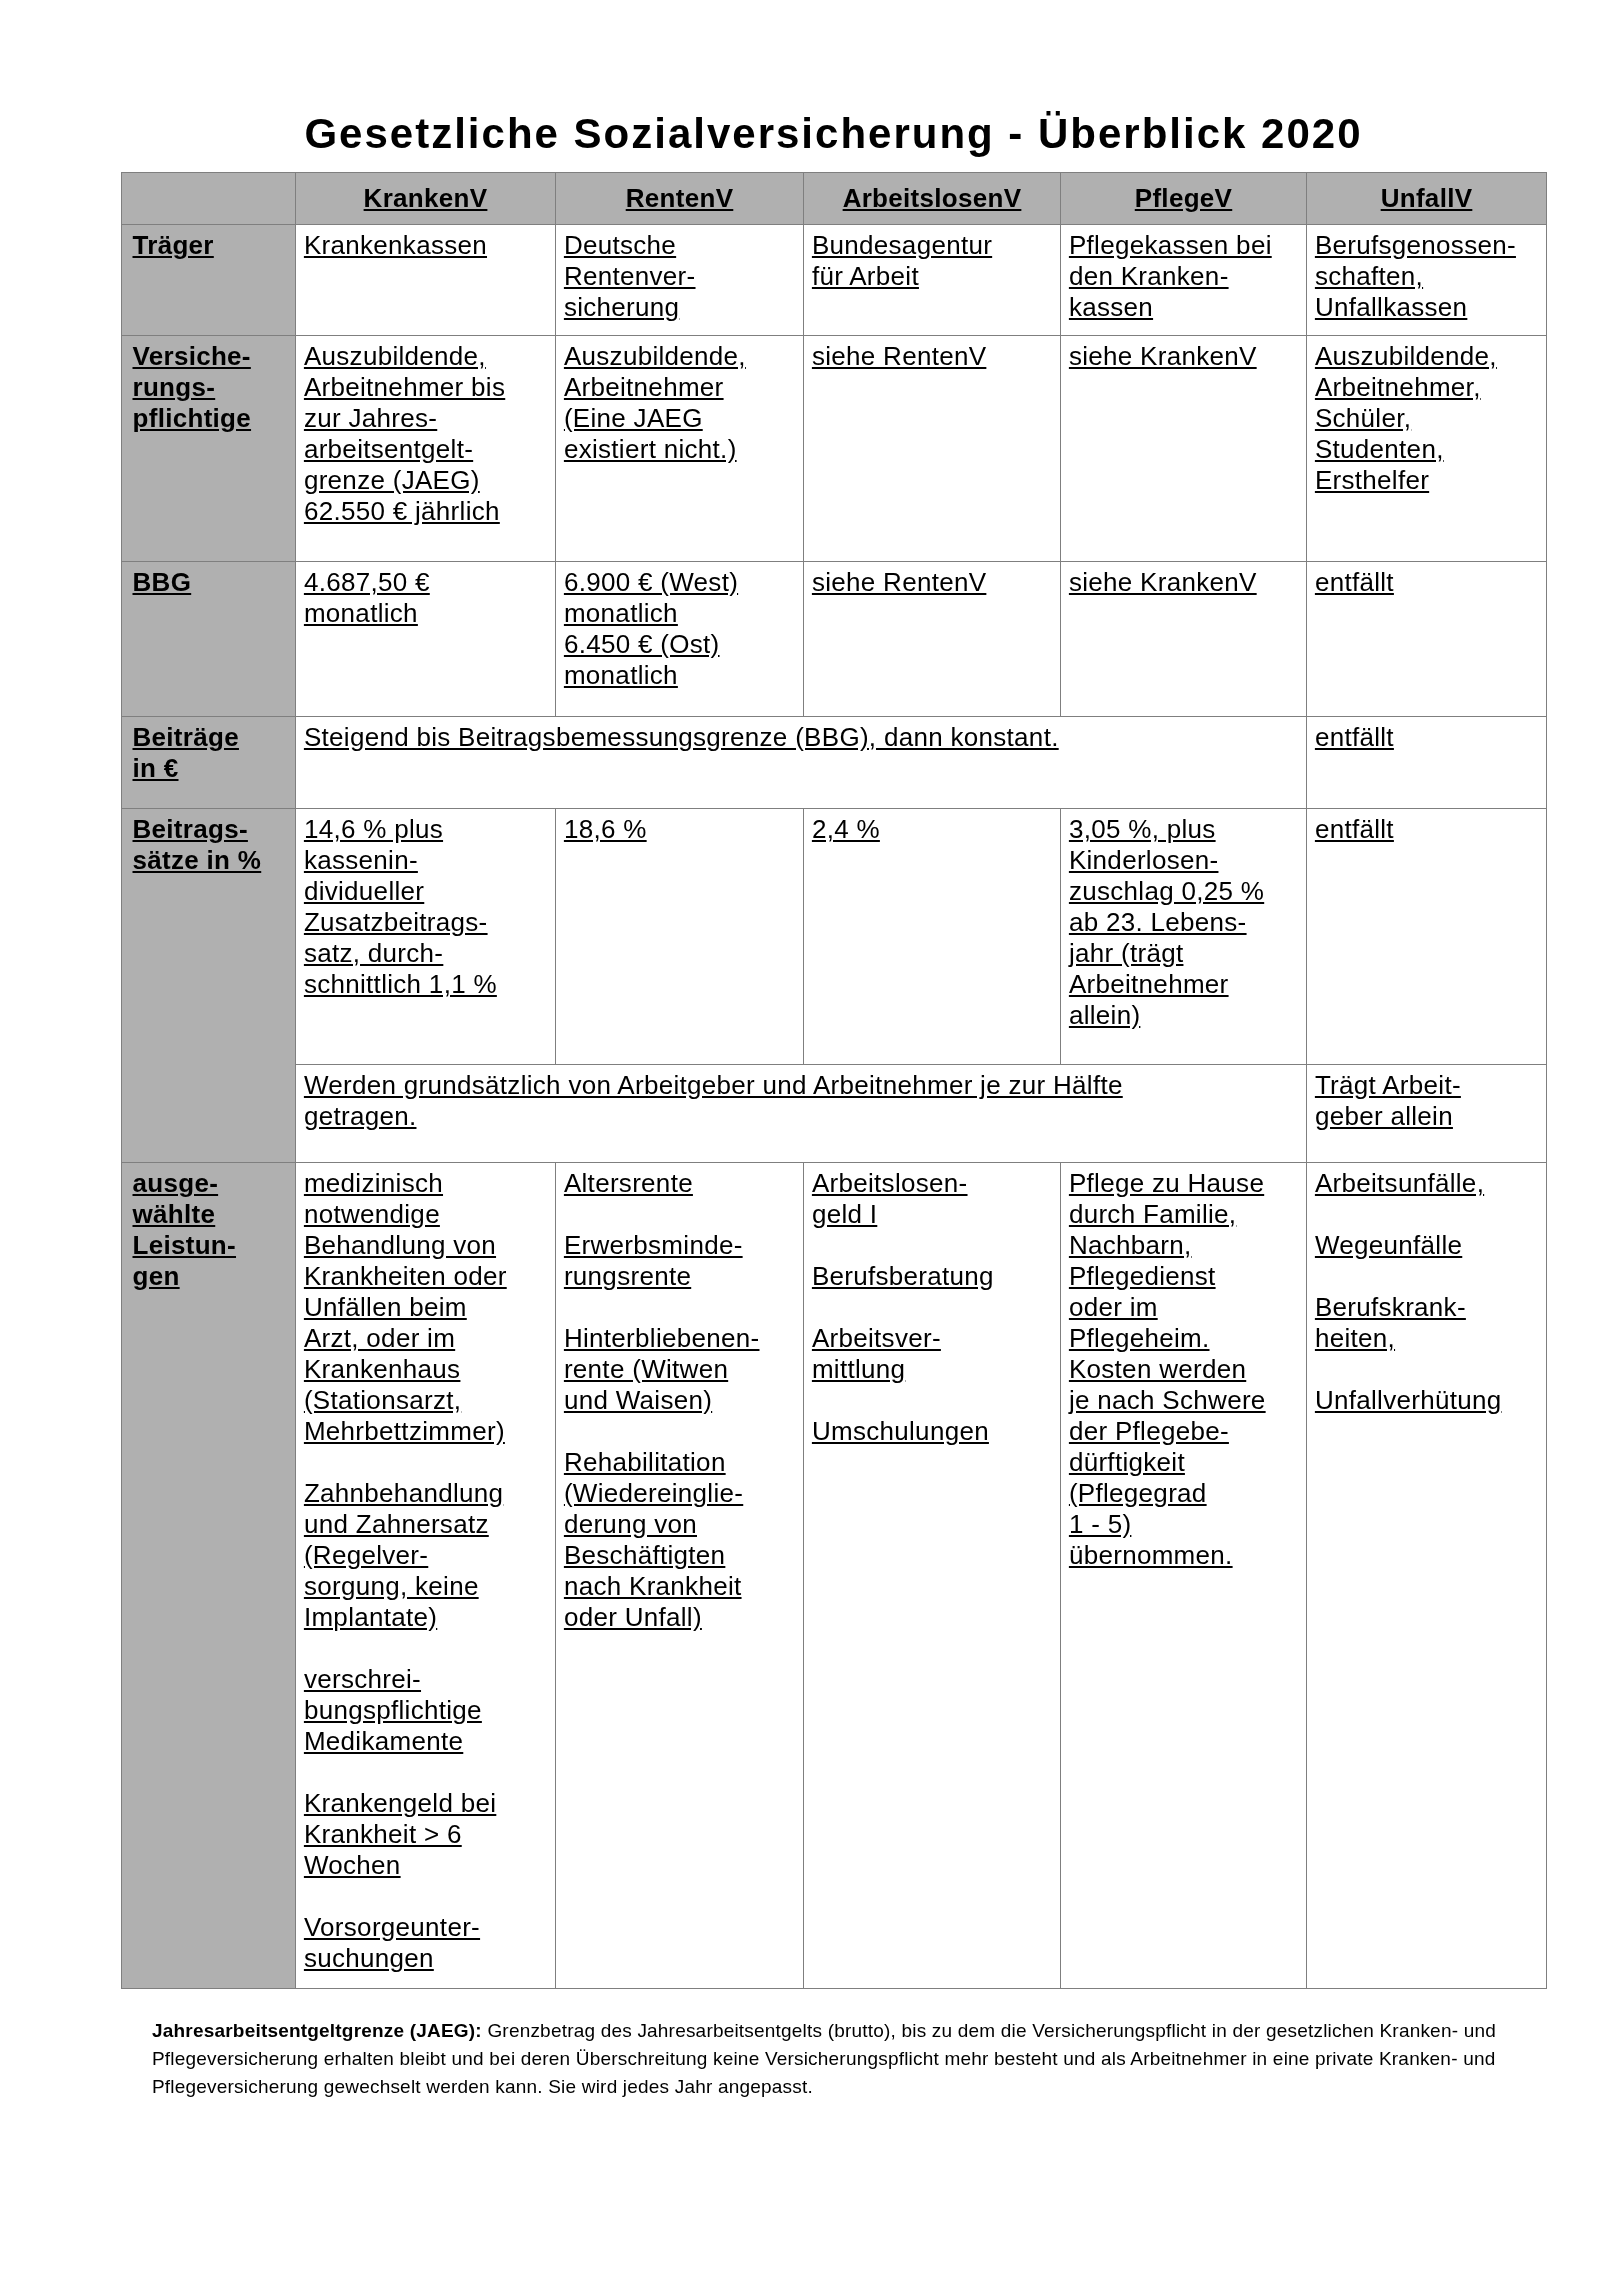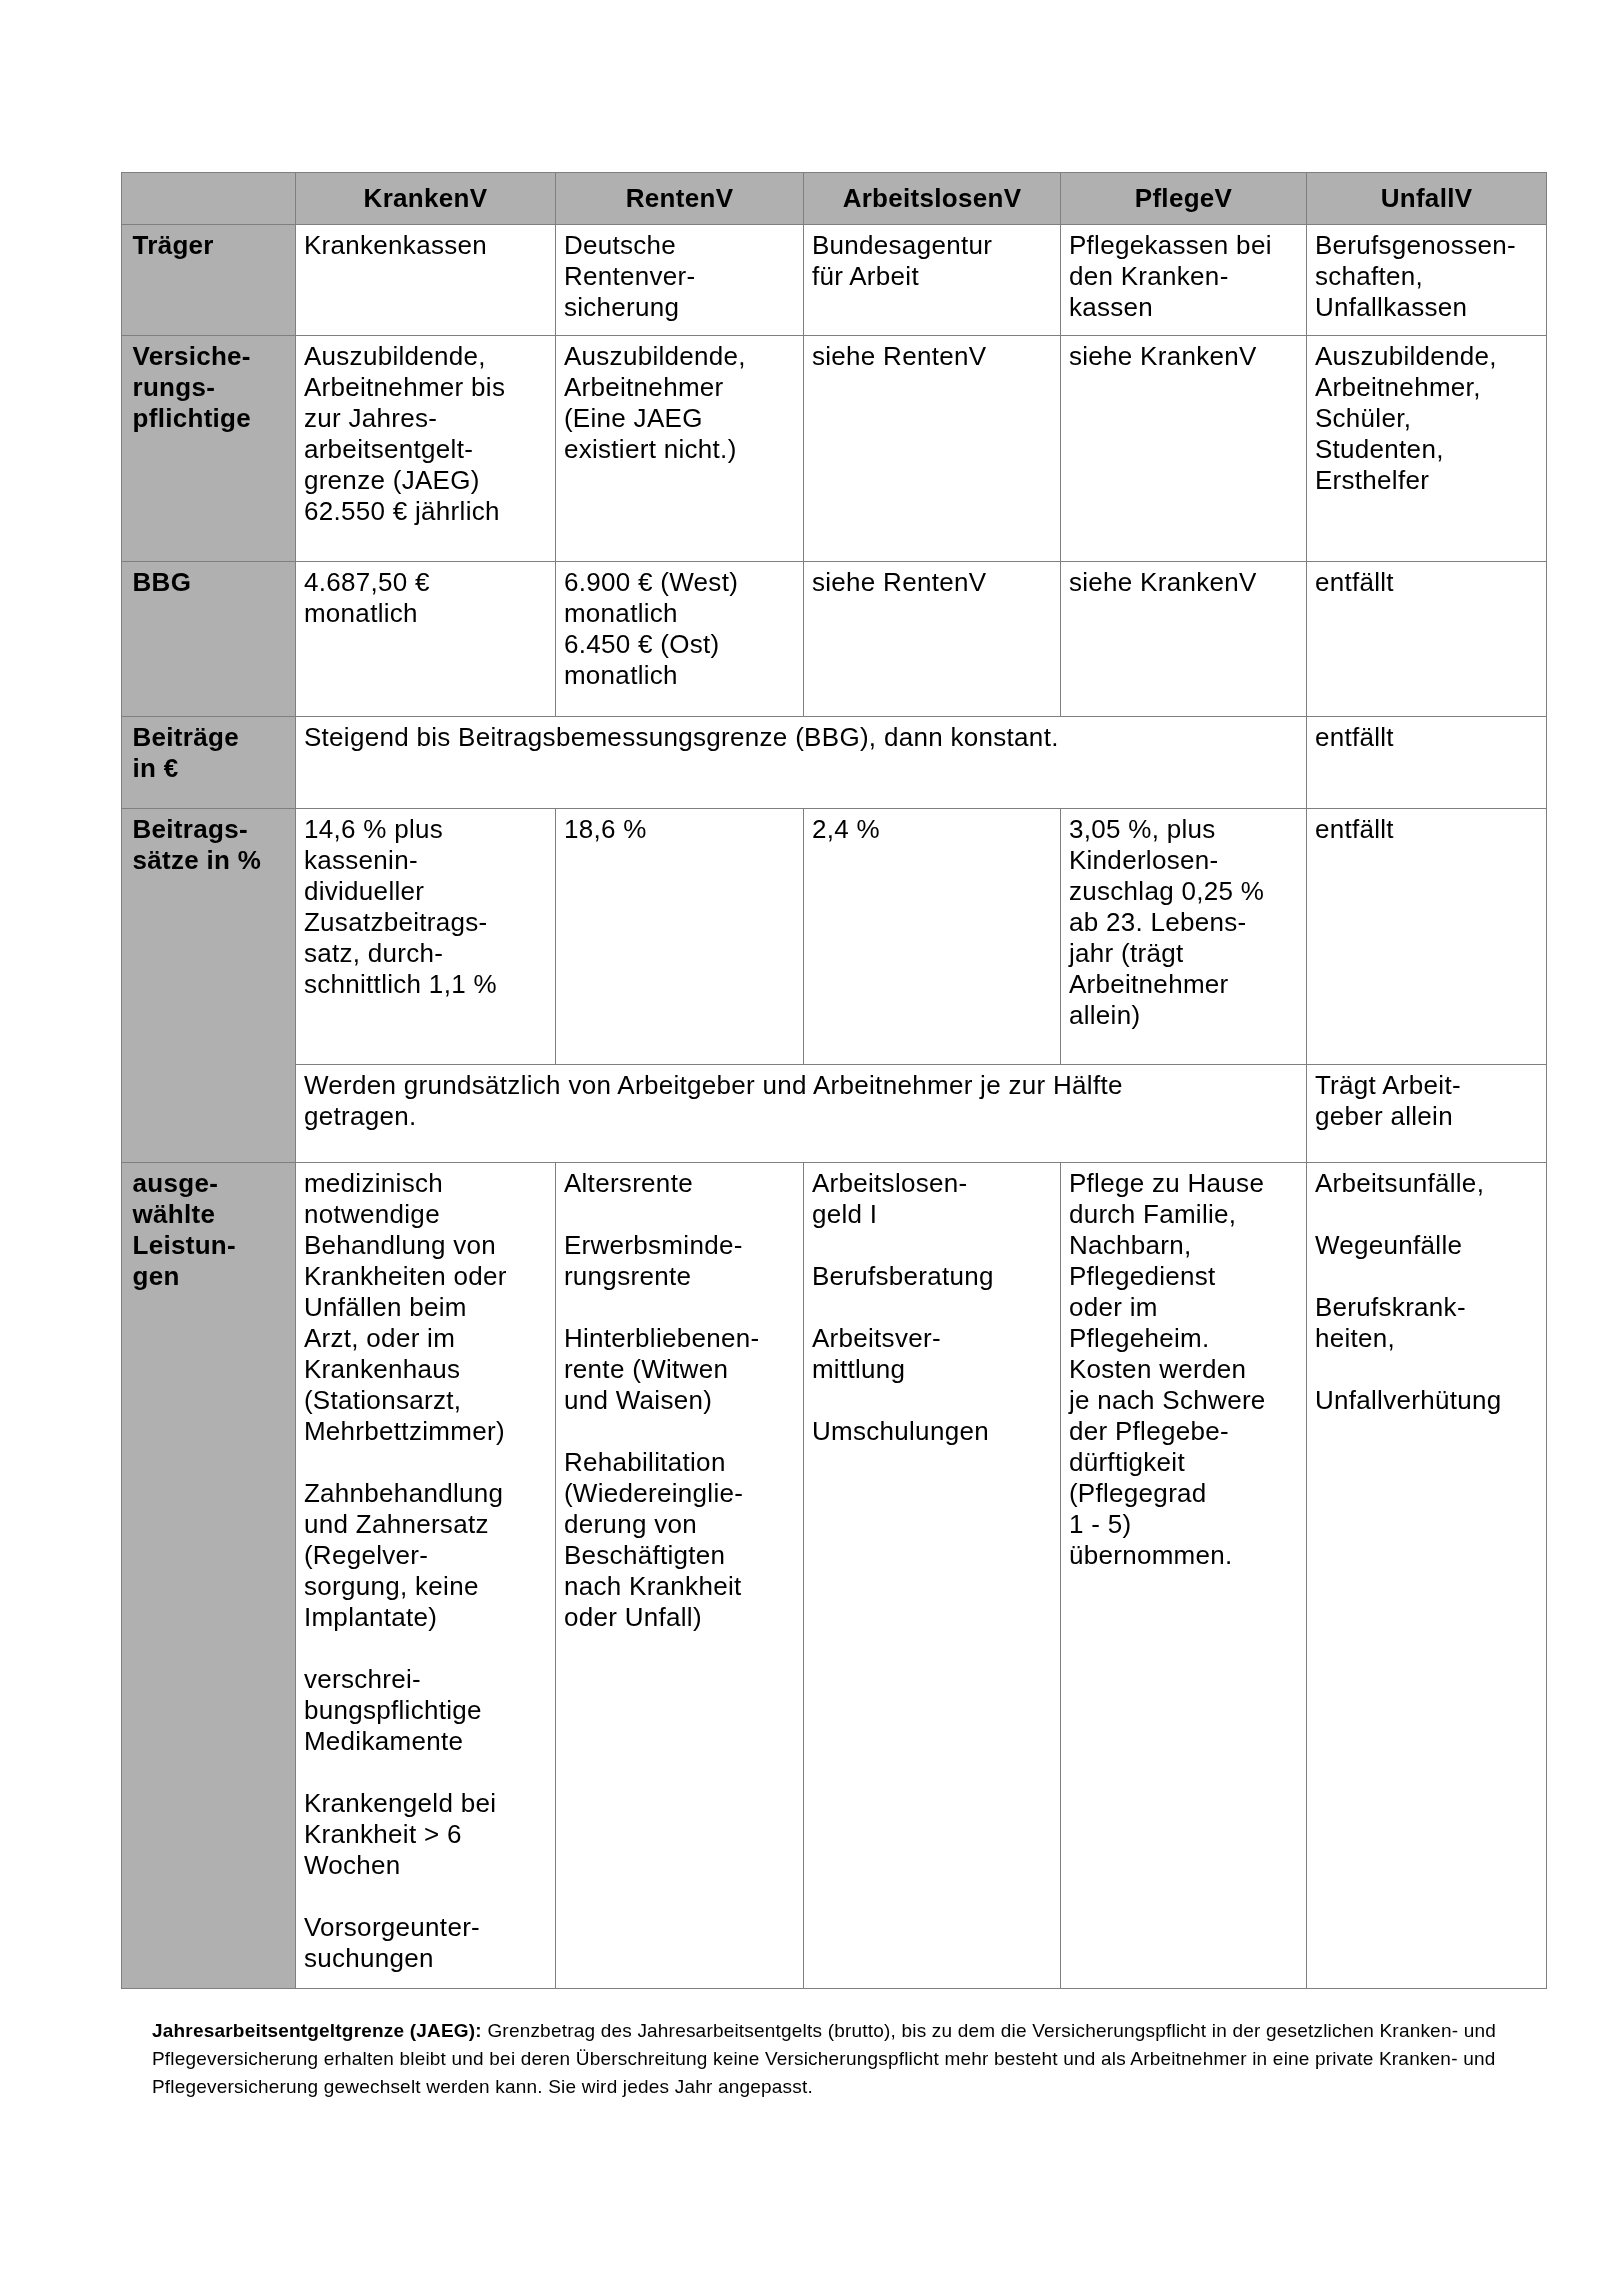--- a/index.html
+++ b/index.html
@@ -37,20 +37,21 @@
   }
   table.sv-table th, table.sv-table td {
     border: 1.3px solid #7f7f7f;
     font-size: 26px;
     line-height: 31px;
     letter-spacing: 0.3px;
     vertical-align: top;
     padding: 5.2px 7.9px;
     white-space: pre-line;
     overflow: hidden;
+    text-decoration: underline;
   }
   table.sv-table th.colhead {
     background: #b0b0b0;
     font-weight: bold;
     text-align: center;
     vertical-align: middle;
     padding: 2.6px 5.2px;
   }
   table.sv-table th.rowlabel {
     background: #b0b0b0;
@@ -76,20 +77,21 @@
     letter-spacing: 0.2px;
   }
   .footnotes p { margin: 0 0 1.3px 0; }
   .footnotes .term { font-weight: bold; margin-top: 46px; }
 </style>
 </head>
 <body>
 
 <div class="page">
 
+  <div class="page-title">Gesetzliche Sozialversicherung - Überblick 2020</div>
 
   <table class="sv-table">
     <colgroup>
       <col style="width:174px">
       <col style="width:260px">
       <col style="width:248px">
       <col style="width:257px">
       <col style="width:246px">
       <col style="width:240px">
     </colgroup>

